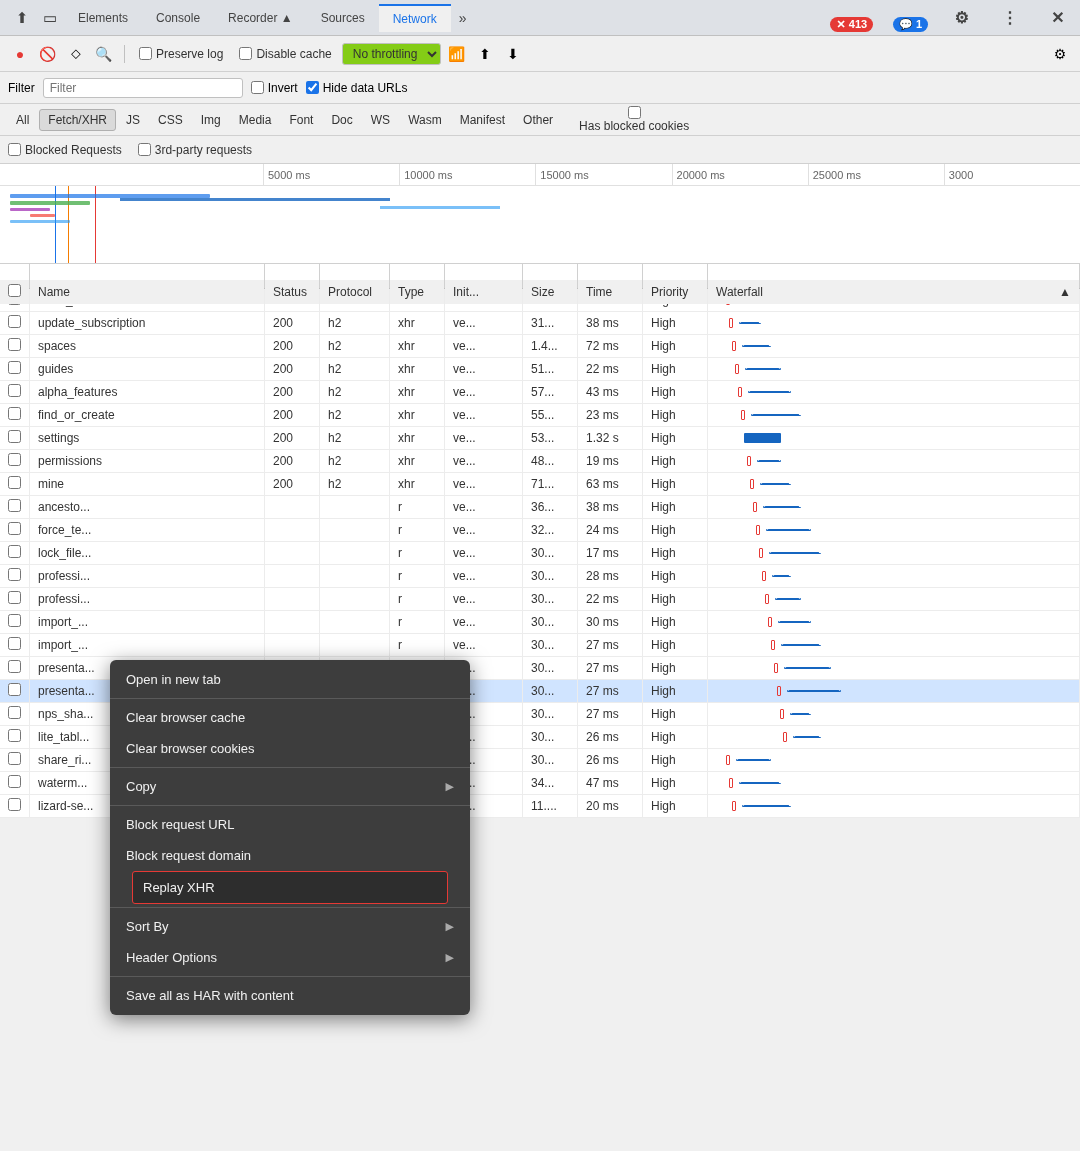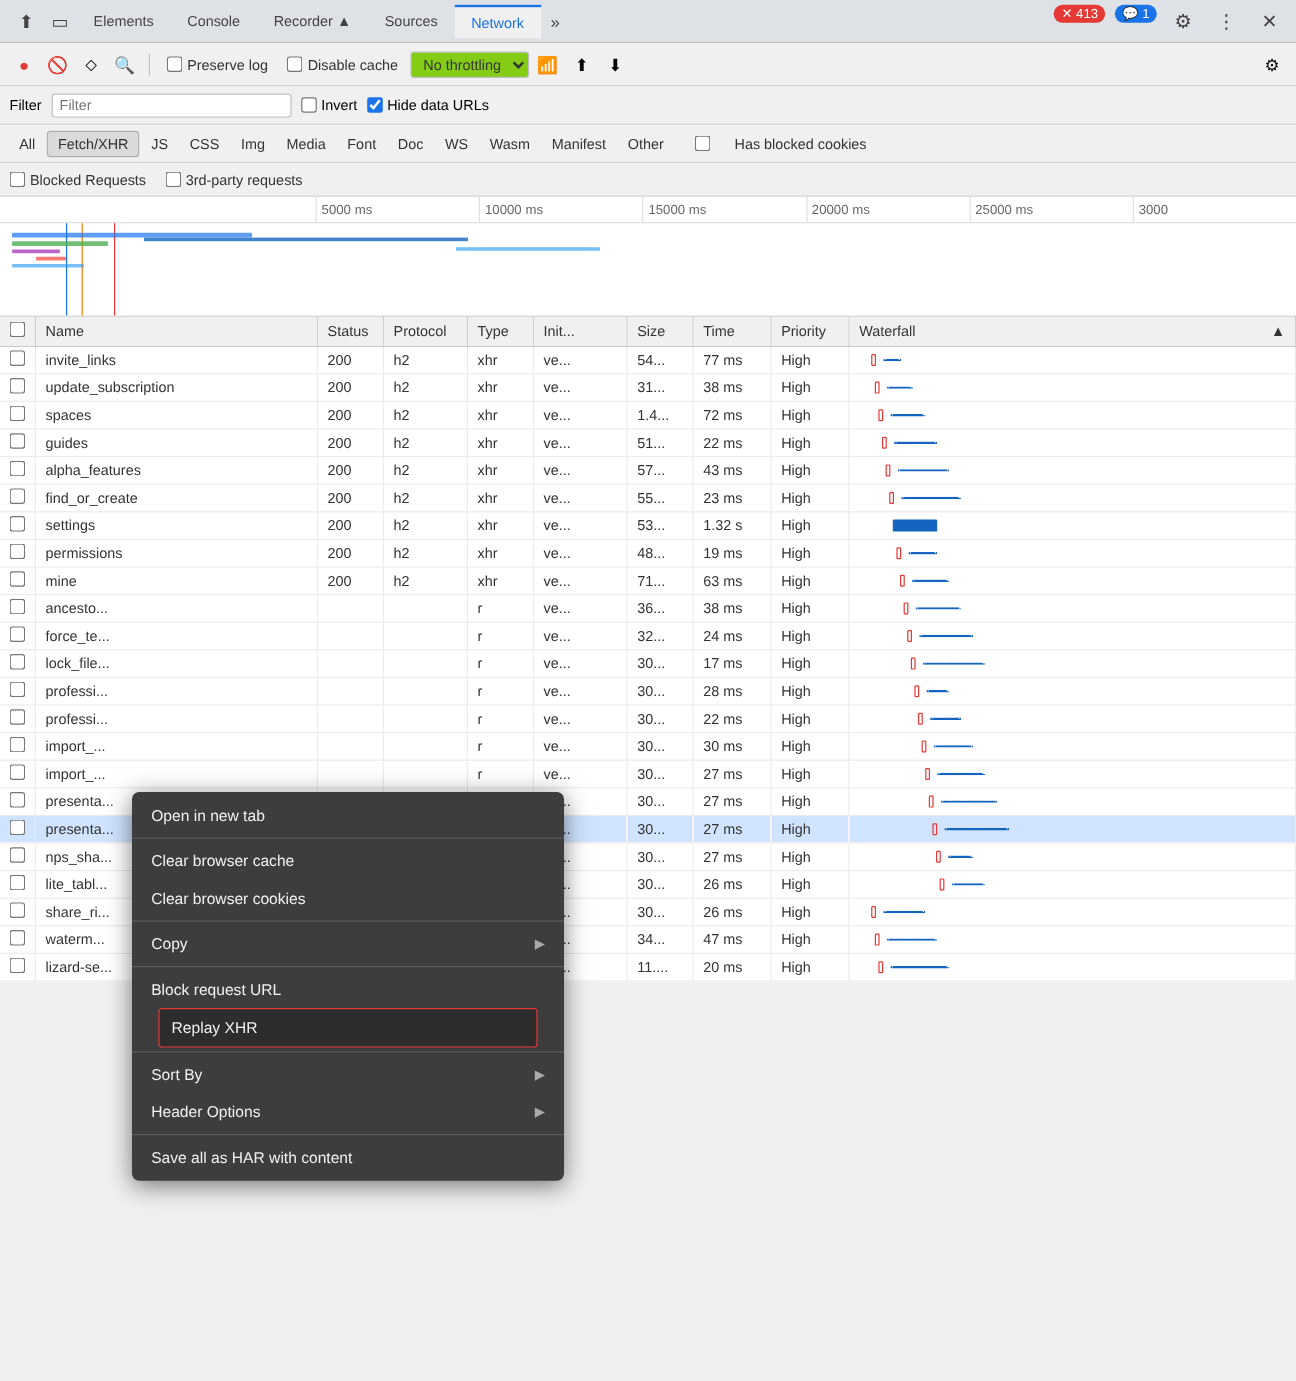--- a/index.html
+++ b/index.html
@@ -6,21 +6,21 @@
     body { font-family: -apple-system, BlinkMacSystemFont, 'Segoe UI', sans-serif; font-size: 12px; background: #f0f0f0; width: 1080px; height: 1151px; overflow: hidden; }
 
     
     .tab-bar {
       display: flex; align-items: center; background: #dee1e6; height: 36px; padding: 0 8px; border-bottom: 1px solid #c0c0c0;
     }
     .tab-bar-left { display: flex; align-items: center; gap: 0; }
     .tab-item { padding: 6px 14px; font-size: 12px; color: #444; cursor: pointer; white-space: nowrap; }
     .tab-item.active { background: #f0f0f0; border-top: 2px solid #1a73e8; color: #1a73e8; font-weight: 500; }
     .tab-more { padding: 4px 8px; font-size: 14px; color: #444; cursor: pointer; }
-    .tab-bar-right { margin-left: auto; display: flex; align-items: flex-start; gap: 8px; }
+    .tab-bar-right { margin-left: auto; display: flex; align-items: flex-end; gap: 20px; font-weight: bold; }
     .badge-red { background: #e53935; color: white; border-radius: 10px; padding: 1px 6px; font-size: 11px; }
     .badge-blue { background: #1a73e8; color: white; border-radius: 10px; padding: 1px 6px; font-size: 11px; }
     .icon-btn { width: 28px; height: 28px; display: flex; align-items: center; justify-content: center; cursor: pointer; color: #444; border-radius: 4px; font-size: 16px; }
 
     
     .toolbar {
       display: flex; align-items: center; background: #f0f0f0; height: 36px; padding: 0 8px; border-bottom: 1px solid #d0d0d0; gap: 4px;
     }
     .toolbar-btn { width: 24px; height: 24px; display: flex; align-items: center; justify-content: center; cursor: pointer; border-radius: 3px; font-size: 14px; }
     .toolbar-btn.record-btn { color: #e53935; }
@@ -34,21 +34,21 @@
       display: flex; align-items: center; background: #f0f0f0; height: 32px; padding: 0 8px; border-bottom: 1px solid #d0d0d0; gap: 8px;
     }
     .filter-input { flex: 1; max-width: 200px; border: 1px solid #c0c0c0; padding: 2px 6px; font-size: 12px; border-radius: 3px; }
 
     
     .type-filter-bar {
       display: flex; align-items: center; background: #f0f0f0; height: 32px; padding: 0 8px; border-bottom: 1px solid #d0d0d0; gap: 2px;
     }
     .type-btn { padding: 3px 8px; font-size: 12px; color: #333; cursor: pointer; border-radius: 3px; border: none; background: none; white-space: nowrap; }
     .type-btn.active { background: #dadada; font-weight: 400; border: 1px solid #b0b0b0; }
-    .type-bar-right { margin-left: 16px; display: flex; align-items: center; gap: 20px; }
+    .type-bar-right { margin-left: 16px; display: flex; align-items: center; gap: 0; flex-direction: column; }
     .has-blocked-label { font-size: 12px; color: #333; }
 
     
     .extra-filter-bar {
       display: flex; align-items: center; background: #f0f0f0; height: 28px; padding: 0 8px; border-bottom: 1px solid #d0d0d0; gap: 16px;
     }
     .extra-filter-bar label { font-size: 12px; color: #333; display: flex; align-items: center; gap: 4px; cursor: pointer; }
 
     
     .timeline-area {
@@ -61,21 +61,21 @@
     .timeline-chart { position: relative; height: 78px; padding-left: 263px; }
     .timeline-bar { position: absolute; height: 3px; border-radius: 1px; }
     .vline-blue { position: absolute; width: 1px; background: #1a73e8; top: 0; bottom: 0; }
     .vline-red { position: absolute; width: 1px; background: #e53935; top: 0; bottom: 0; }
     .vline-orange { position: absolute; width: 1px; background: #f57c00; top: 0; bottom: 0; }
 
     
     .network-table { width: 100%; border-collapse: collapse; background: white; }
     .network-table-wrapper { overflow: auto; height: calc(1151px - 36px - 36px - 32px - 32px - 28px - 100px - 2px); position: relative; }
     .network-table th {
-      position: sticky; top: 0; background: #f0f0f0; font-size: 12px; font-weight: 500; color: #333;
+      position: sticky; top: 16px; background: #f0f0f0; font-size: 12px; font-weight: 500; color: #333;
       border-bottom: 1px solid #c0c0c0; border-right: 1px solid #d0d0d0; padding: 4px 8px; text-align: left; white-space: nowrap; cursor: pointer; z-index: 10;
     }
     .network-table td {
       font-size: 12px; color: #333; border-bottom: 1px solid #ececec; border-right: 1px solid #ececec;
       padding: 3px 8px; white-space: nowrap; overflow: hidden; text-overflow: ellipsis;
     }
     .network-table tr.selected td { background: #d0e4ff; }
     .col-check { width: 28px; }
     .col-name { width: 235px; max-width: 235px; }
     .col-status { width: 55px; }
@@ -647,20 +647,23 @@
     </div>
     <div class="ctx-sep"></div>
     <div class="ctx-item">
       <span>Copy</span>
       <span class="ctx-arrow">▶</span>
     </div>
     <div class="ctx-sep"></div>
     <div class="ctx-item">
       <span>Block request URL</span>
     </div>
+    <div class="ctx-item">
+      <span>Block request domain</span>
+    </div>
     <div class="ctx-item highlighted">Replay XHR</div>
     <div class="ctx-sep"></div>
     <div class="ctx-item">
       <span>Sort By</span>
       <span class="ctx-arrow">▶</span>
     </div>
     <div class="ctx-item">
       <span>Header Options</span>
       <span class="ctx-arrow">▶</span>
     </div>

